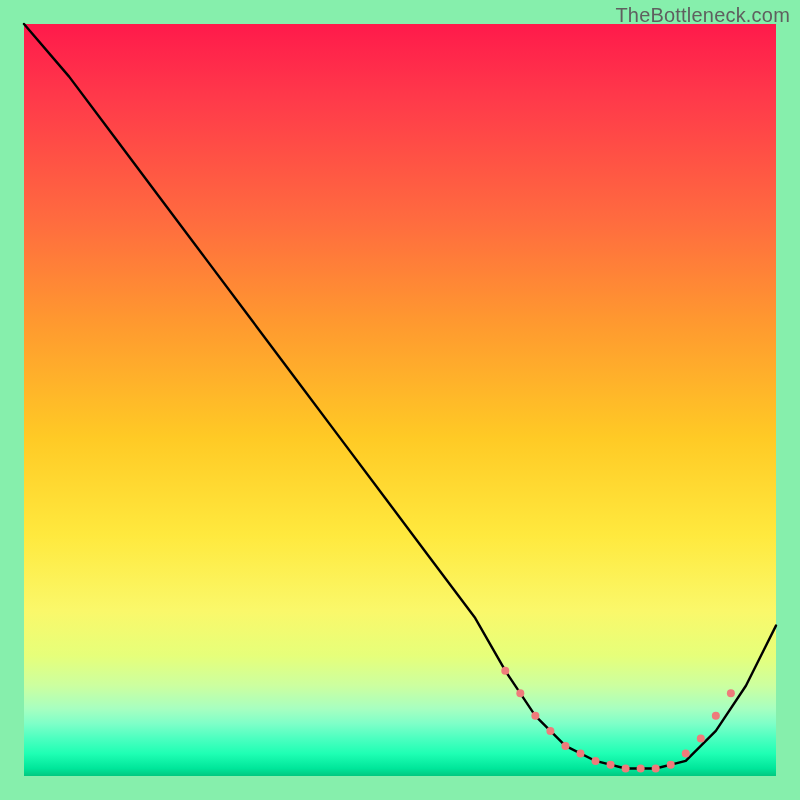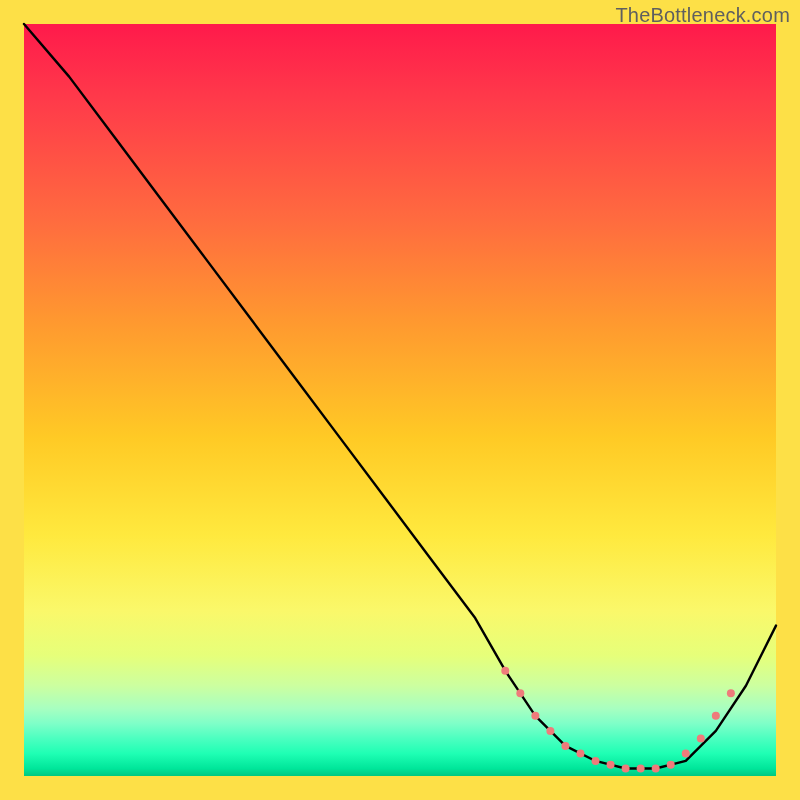--- a/index.html
+++ b/index.html
@@ -8,21 +8,21 @@
     width: 800px;
     height: 800px;
     background: #000;
     overflow: hidden;
     font-family: Arial, Helvetica, sans-serif;
   }
   .stage {
     position: relative;
     width: 800px;
     height: 800px;
-    background: #fde047;
+    background: #86efac;
   }
   .plot {
     position: absolute;
     left: 24px;
     top: 24px;
     width: 752px;
     height: 752px;
     background: linear-gradient(
       to bottom,
       #ff1a4b 0%,

